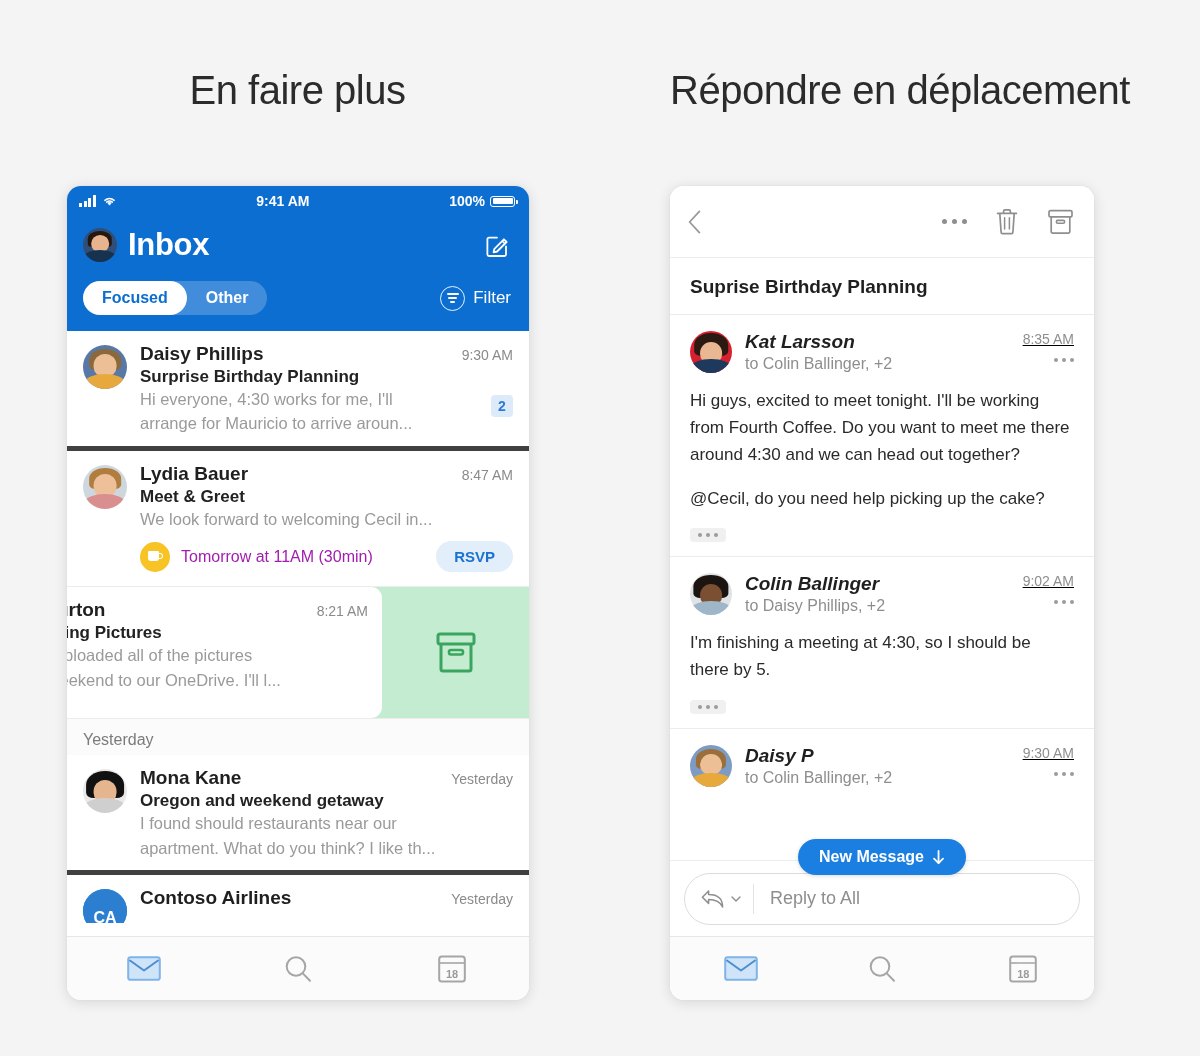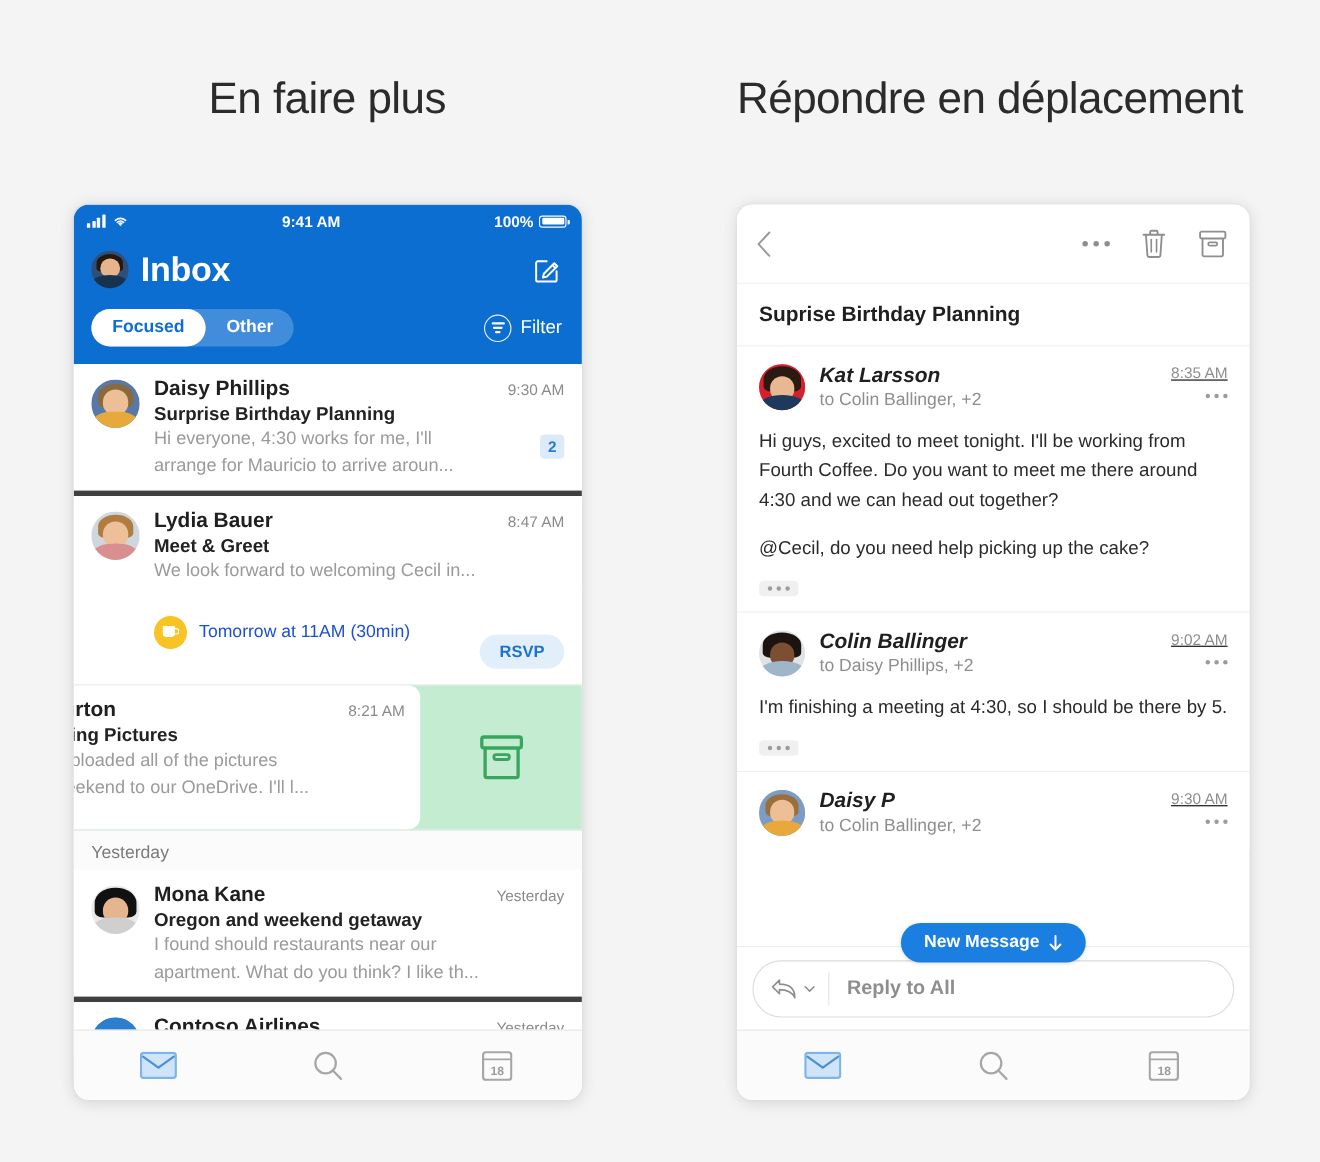--- a/index.html
+++ b/index.html
@@ -34,21 +34,21 @@
 
   
   .phone {
     position: absolute;
     background: #ffffff;
     border-radius: 14px;
     box-shadow: 0 2px 14px rgba(0,0,0,0.13), 0 0 2px rgba(0,0,0,0.06);
     overflow: hidden;
   }
   .phone-left  { left: 67px;  top: 186px; width: 462px; height: 814px; }
-  .phone-right { left: 670px; top: 186px; width: 466px; height: 814px; }
+  .phone-right { left: 670px; top: 186px; width: 424px; height: 814px; }
 
   
   .ol-header {
     background: #0c6ed1;
     height: 145px;
     padding: 0;
     position: relative;
   }
   .statusbar {
     height: 30px;
@@ -181,25 +181,25 @@
   }
   .cupglyph { width: 15px; height: 13px; position: relative; }
   .cupglyph .body {
     position: absolute; left: 0; top: 1px; width: 11px; height: 10px;
     background: #fff; border-radius: 1px 1px 3px 3px;
   }
   .cupglyph .handle {
     position: absolute; right: 0px; top: 3px; width: 5px; height: 6px;
     border: 1.6px solid #fff; border-left: none; border-radius: 0 4px 4px 0;
   }
-  .meet-text { font-size: 16px; color: #1d4ed8; flex: 1; }
+  .meet-text { font-size: 16px; color: #a21caf; flex: 1; }
   .rsvp {
     background: #e3eefb; color: #1a73d0;
     font-size: 15px; font-weight: 700;
-    padding: 7px 18px; border-radius: 16px; margin-top: 36px;
+    padding: 7px 18px; border-radius: 16px;
   }
 
   
   .swipewrap {
     position: relative; height: 132px;
     background: #c4ecd0;
     border-bottom: 1px solid #ececec;
     overflow: hidden;
   }
   .swipe-action {
@@ -304,21 +304,20 @@
     box-shadow: 0 1px 4px rgba(0,0,0,0.15);
     z-index: 5;
   }
 
   .replybar {
     position: absolute; left: 0; right: 0; bottom: 64px;
     height: 76px; background: #fff;
     display: flex; align-items: center;
     padding: 0 14px;
     border-top: 1px solid #ededed;
-    font-weight: bold;
   }
   .replyinput {
     flex: 1; height: 52px;
     border: 1px solid #dcdcdc; border-radius: 26px;
     display: flex; align-items: center;
     background: #fff;
   }
   .replyico-wrap {
     display: flex; align-items: center; gap: 6px;
     padding: 0 12px 0 16px;

